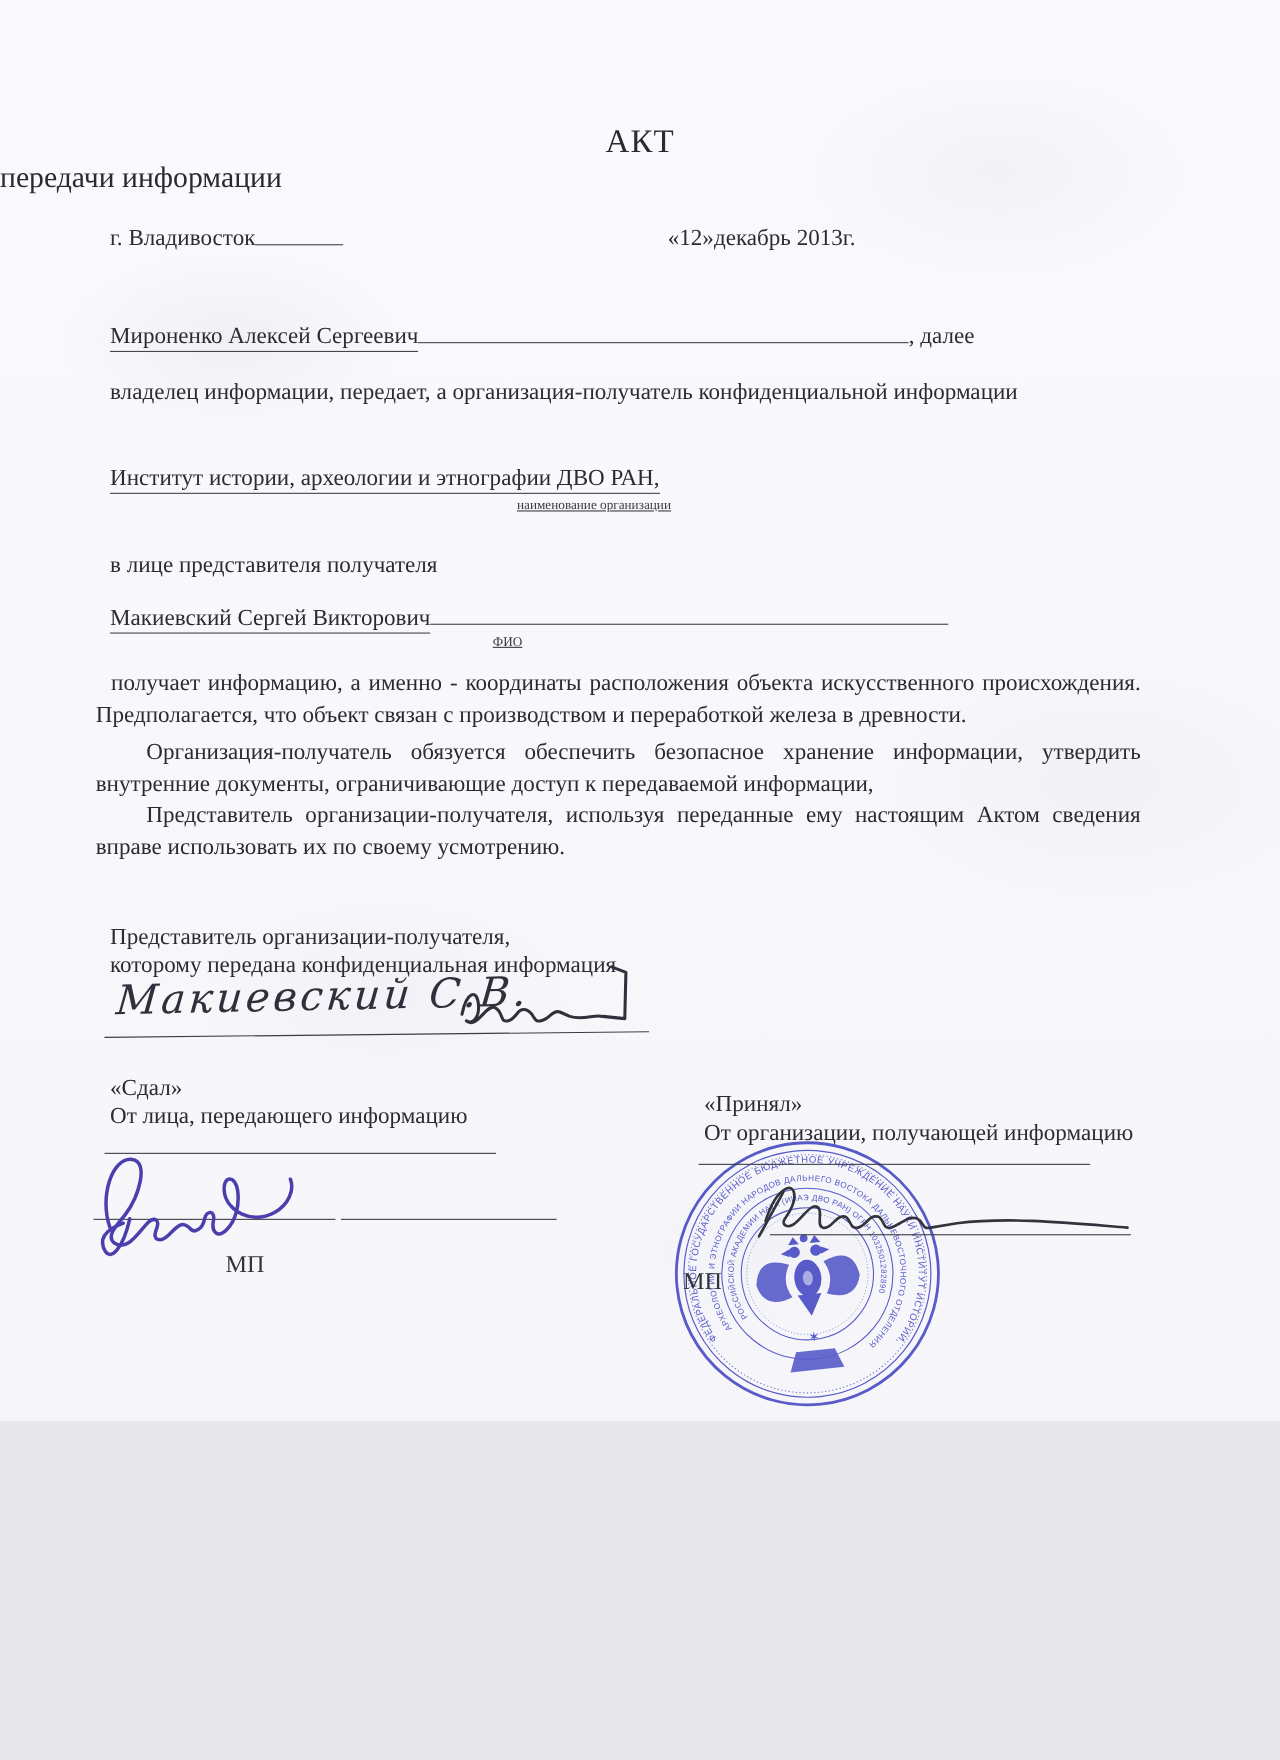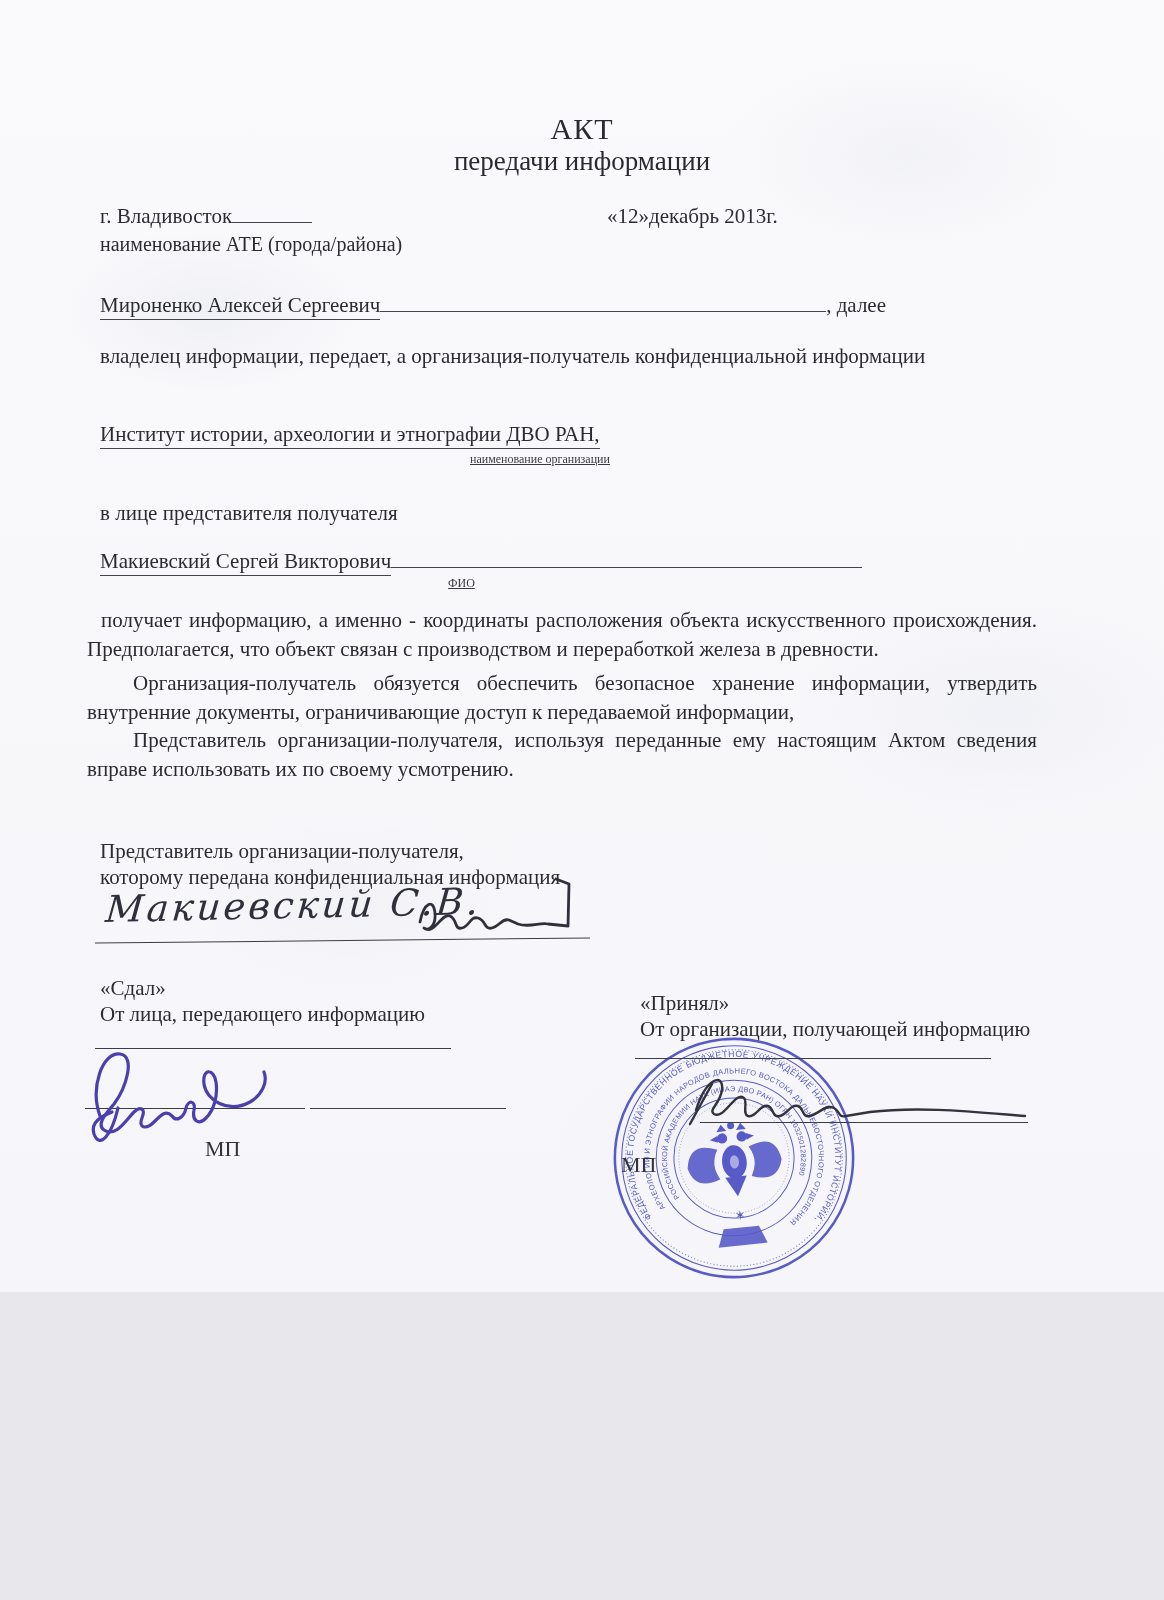--- a/index.html
+++ b/index.html
@@ -11,21 +11,21 @@
       radial-gradient(300px 160px at 86% 55%, rgba(198,202,220,.15), transparent 70%),
       radial-gradient(240px 130px at 30% 70%, rgba(203,206,222,.13), transparent 70%),
       radial-gradient(200px 110px at 60% 88%, rgba(203,206,222,.12), transparent 70%),
       linear-gradient(180deg,#fafafc,#f6f6fa);
     font-family:"Liberation Serif", serif;
     color:#2a2a31;
   }
   .abs{position:absolute;}
   .t{font-size:21px;line-height:27px;color:#2b2b32;}
   .title1{font-size:30px;letter-spacing:1px;text-align:center;width:100%;}
-  .title2{font-size:27px;text-align:center;width:100%;}
+  .title2{font-size:27px;width:100%;}
   .caption-sm{font-size:12px;color:#3a3a42;text-decoration:underline;}
   .uline{border-bottom:1.6px solid #44444c;}
   .fillline{flex:1 1 auto;border-bottom:1.6px solid #44444c;min-width:10px;}
   .row{display:flex;align-items:baseline;text-align:center;}
   .para{width:950px;text-align:justify;}
   .para p{margin:0;font-size:21px;line-height:28.5px;font-family:Liberation Serif, serif;}
   .para p.ind{text-indent:46px;}
   .para p.ind1{text-indent:14px;}
   .hw{
     font-family:"DejaVu Serif", serif;font-style:italic;font-size:37px;
@@ -42,21 +42,20 @@
 <div class="page">
 
   <div class="abs title1" style="top:112px;left:0;">АКТ</div>
   <div class="abs title2" style="top:146px;left:0;">передачи информации</div>
 
   <div class="abs row t" style="top:203px;left:100px;width:330px;">
     <span>г. Владивосток</span>
     <span class="fillline" style="max-width:80px;"></span>
   </div>
   <div class="abs t" style="top:203px;left:607px;">«12»декабрь 2013г.</div>
-  <div class="abs t" style="top:231px;left:100px;font-size:20px;">наименование АТЕ (города/района)</div>
 
   <div class="abs row t" style="top:292px;left:100px;width:786px;">
     <span class="uline">Мироненко Алексей Сергеевич</span>
     <span class="fillline"></span>
     <span style="white-space:pre;">, далее</span>
   </div>
 
   <div class="abs t uline" style="top:421px;left:100px;">Институт истории, археологии и этнографии ДВО РАН,</div>
 
   <div class="abs t" style="top:341px;left:100px;width:845px;line-height:30px;">владелец информации, передает, а организация-получатель конфиденциальной информации</div>

